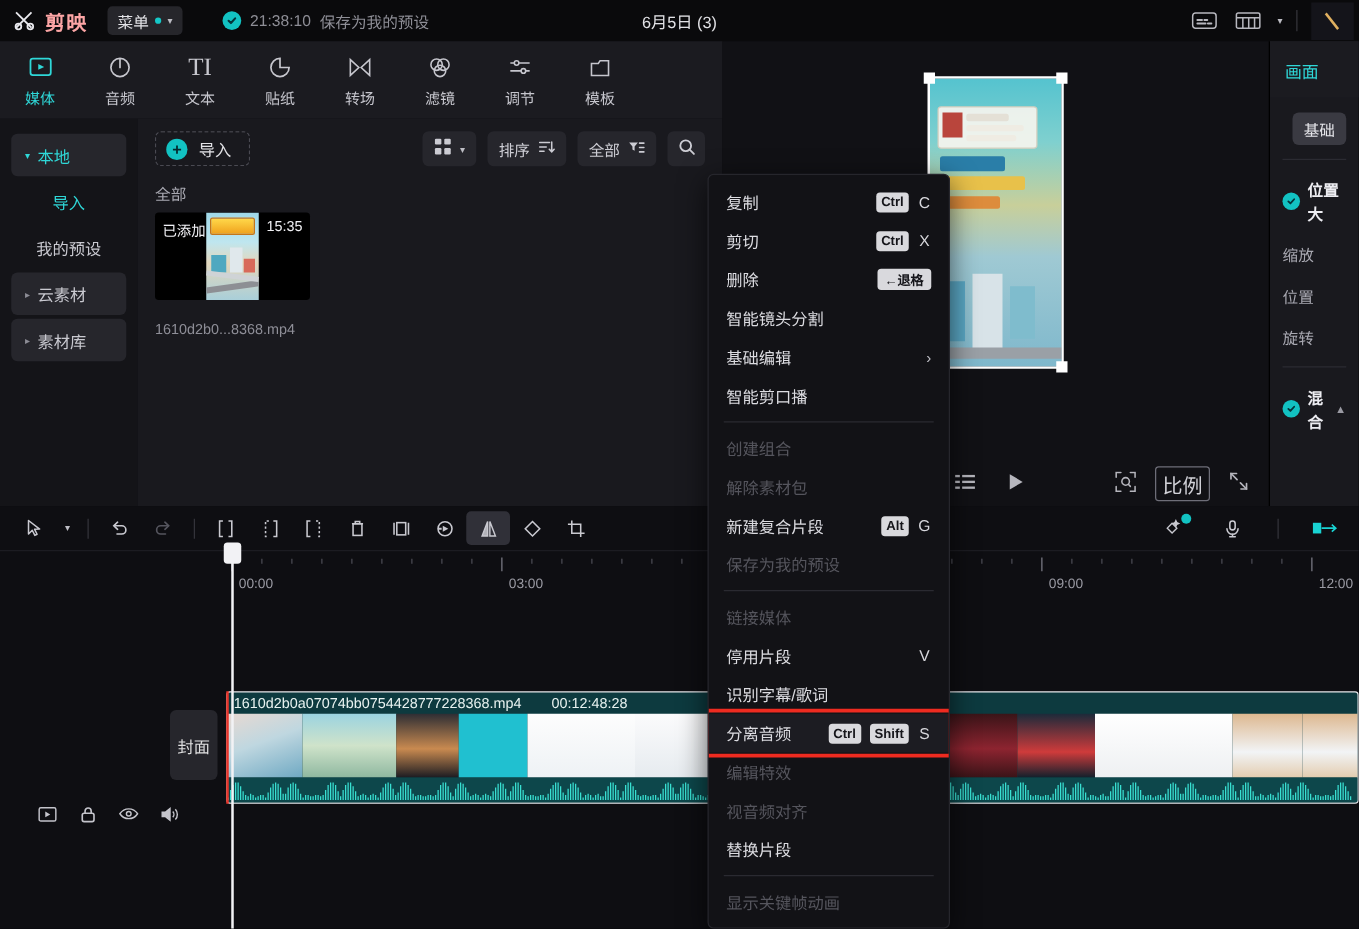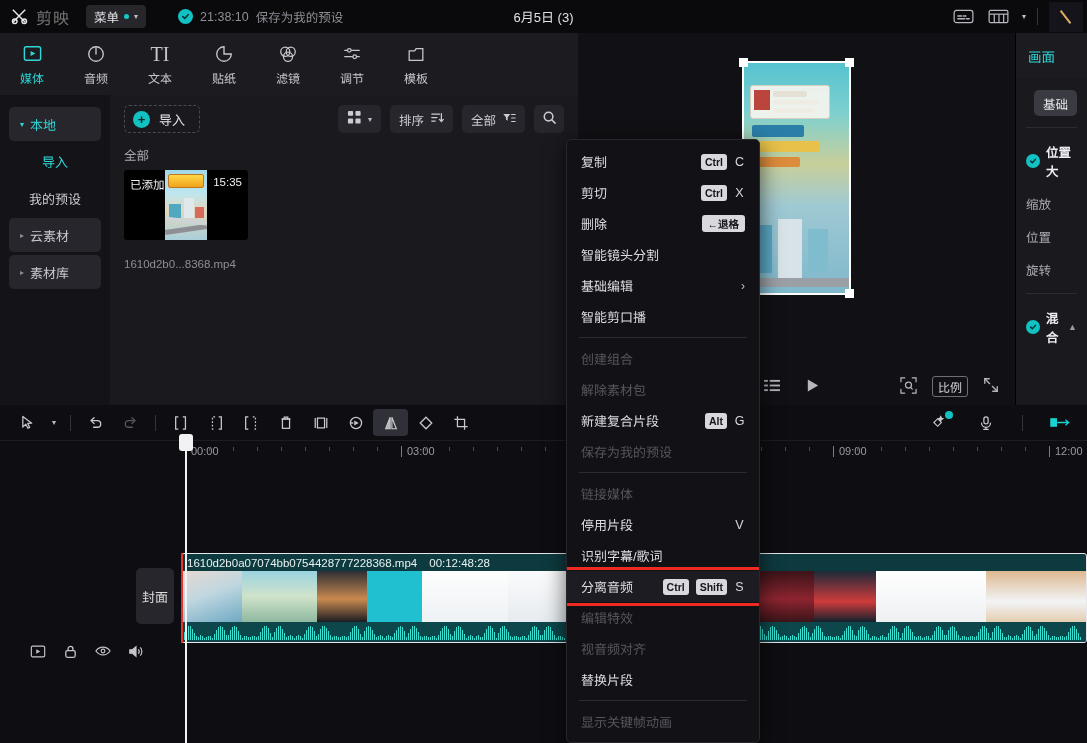--- a/index.html
+++ b/index.html
@@ -16,21 +16,21 @@
 
   
   .titlebar{
     position:absolute; top:0; left:0; width:1087px; height:33px;
     background:#0a0a0c; display:flex; align-items:center;
   }
   .logo-wrap{ display:flex; align-items:center; gap:7px; padding-left:10px; }
   .logo-mark{
     width:19px;height:19px; color:#e9e9ee; display:flex;align-items:center;justify-content:center;
   }
-  .logo-text{ font-size:16px; font-weight:400; color:#737373; letter-spacing:1px; }
+  .logo-text{ font-size:16px; font-weight:700; color:#fca5a5; letter-spacing:1px; }
   .menu-btn{
     margin-left:16px; height:23px; padding:0 8px; background:#26262b; border-radius:4px;
     display:flex; align-items:center; gap:5px; font-size:12.5px; color:#e4e4e8; cursor:pointer;
   }
   .menu-dot{ width:5px;height:5px;border-radius:50%;background:#15c8c8; }
   .caret{ font-size:8px; color:#bdbdc4; }
   .autosave{
     margin-left:32px; display:flex;align-items:center;gap:7px;
     font-size:12.5px; color:#8e8e96;
   }
@@ -159,21 +159,21 @@
   .vid-bld3{position:absolute;left:64px;bottom:22px;width:20px;height:42px;background:#7fbccd;}
   .vid-road{position:absolute;left:0;bottom:6px;width:105px;height:9px;background:#9aa0a6;}
   .handle{ position:absolute;width:9px;height:9px;background:#fff; }
   .player-bar{
     position:absolute; bottom:0; left:0; right:0; height:37px;
     display:flex;align-items:center; padding:0 16px; color:#b6b6bd;
   }
   .pb-left{ display:flex;align-items:center;gap:24px; margin-left:170px; }
   .pb-right{ margin-left:auto; display:flex;align-items:center;gap:15px; }
   .ratio-btn{
-    padding:1px 5px;border:1px solid #6e6e78;border-radius:3px;font-size:12px;color:#d2d2d8;cursor:pointer;
+    padding:1px 5px;border:1px solid #6e6e78;border-radius:3px;font-size:16px;color:#d2d2d8;cursor:pointer;
   }
 
   
   .rightpanel{
     position:absolute; top:33px; left:1015px; width:72px; height:372px;
     background:#19191e; border-left:1px solid #000;
   }
   .rp-tabs{ height:45px; background:#1b1b20; display:flex;align-items:center;padding-left:12px; }
   .rp-tab{ font-size:13.5px;color:#2fd8d8;cursor:pointer; }
   .rp-body{ padding:12px 10px 0; }
@@ -197,37 +197,37 @@
   .tlb{ width:35px;height:27px; display:flex;align-items:center;justify-content:center;cursor:pointer;color:#c9c9d0;border-radius:4px; }
   .tlb.on{ background:#303038; }
   .tlb.dim{ color:#55555e; }
   .tlb-sep{ width:1px;height:16px;background:#33333a;margin:0 7px; }
   .tl-right{ margin-left:auto; display:flex;align-items:center;gap:12px; }
   .badge-dot{ position:absolute;top:-2px;right:-3px;width:8px;height:8px;border-radius:50%;background:#12c2c2; }
 
   .tl-ruler{ position:relative; height:26px; background:#0e0e12; border-top:1px solid #1c1c22; }
   .tick{ position:absolute; top:6px; width:1px;height:4px;background:#4a4a53; }
   .tick.maj{ top:5px;height:11px;background:#7b7b85; }
-  .tlabel{ position:absolute; top:4px; font-size:11px;color:#9a9aa3; white-space:nowrap; }
+  .tlabel{ position:absolute; top:20px; font-size:11px;color:#9a9aa3; white-space:nowrap; }
 
   .tl-tracksarea{ position:relative; height:277px; }
   .tl-leftctrl{
     position:absolute; left:0; top:0; width:132px; height:277px; background:#0e0e12;
   }
   .lc-icons{ position:absolute; top:178px; left:30px; display:flex;gap:17px;color:#c4c4cb; }
   .cover-btn{
     position:absolute; left:136px; top:568px; width:38px;height:56px;border-radius:5px;background:#26262c;
     display:flex;align-items:center;justify-content:center;font-size:13px;color:#dededf;cursor:pointer;
   }
   .vtrack{
     position:absolute; left:181px; top:553px; width:906px; height:90px;
     background:#0d3a3f; border:1.5px solid #e8e8ec; border-radius:3px; overflow:hidden;
   }
   .vt-title{
-    height:17px; padding-left:5px; font-size:11.5px;color:#e8f2f0; display:flex;align-items:center;gap:12px;
+    height:17px; padding-left:5px; font-size:11.5px;color:#e8f2f0; display:flex;align-items:center;gap:24px;
     white-space:nowrap;
   }
   .vt-frames{ height:51px; display:flex; }
   .fr{ flex:none; height:51px; }
   .vt-wave{ height:20px; background:#0d474b; position:relative; overflow:hidden; }
   .wv{ position:absolute; bottom:2px; width:1px; background:#38e0d2; }
   .playhead{ position:absolute; left:185px; top:437px; width:2px; height:306px; background:#f2f2f5; }
   .playhead-knob{
     position:absolute; left:179px; top:434px; width:14px;height:17px;border-radius:3px;background:#f2f2f5;
   }
@@ -341,20 +341,29 @@
       <span class="ti" style="font-family:'Liberation Serif',serif;font-size:20px;line-height:20px;">TI</span>
       <span>文本</span>
     </div>
     <div class="ttab">
       <span class="ti">
         <svg viewBox="0 0 22 22" width="20" height="20" fill="none" stroke="currentColor" stroke-width="1.5">
           <path d="M19 11 A8 8 0 1 1 11 3 L11 11 Z"></path>
         </svg>
       </span>
       <span>贴纸</span>
+    </div>
+    <div class="ttab">
+      <span class="ti">
+        <svg viewBox="0 0 22 22" width="20" height="20" fill="none" stroke="currentColor" stroke-width="1.4">
+          <path d="M2.5 4 L10 11 L2.5 18 Z"></path>
+            <path d="M19.5 4 L12 11 L19.5 18 Z"></path>
+        </svg>
+      </span>
+      <span>转场</span>
     </div>
     <div class="ttab">
       <span class="ti">
         <svg viewBox="0 0 22 22" width="20" height="20" fill="none" stroke="currentColor" stroke-width="1.4">
           <circle cx="8" cy="8.5" r="5"></circle>
             <circle cx="14" cy="8.5" r="5"></circle>
             <circle cx="11" cy="14" r="5"></circle>
         </svg>
       </span>
       <span>滤镜</span>

